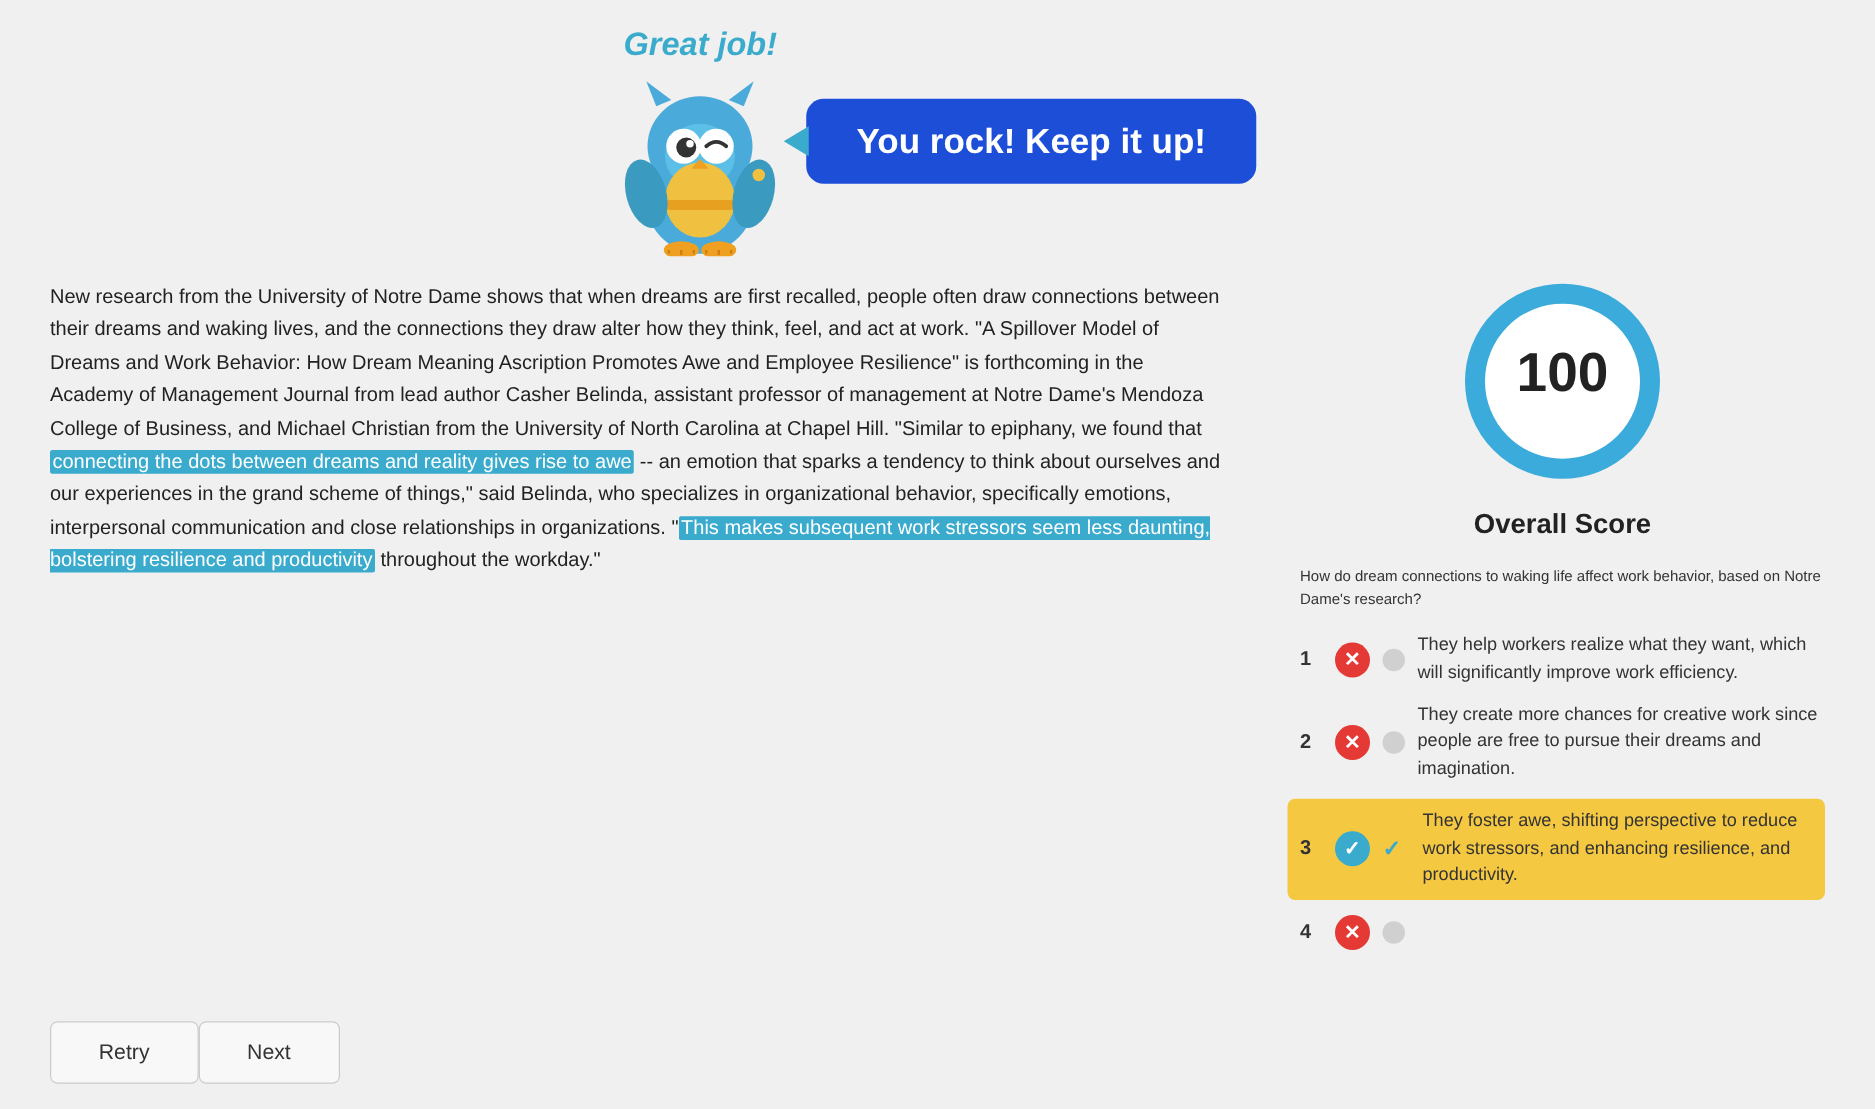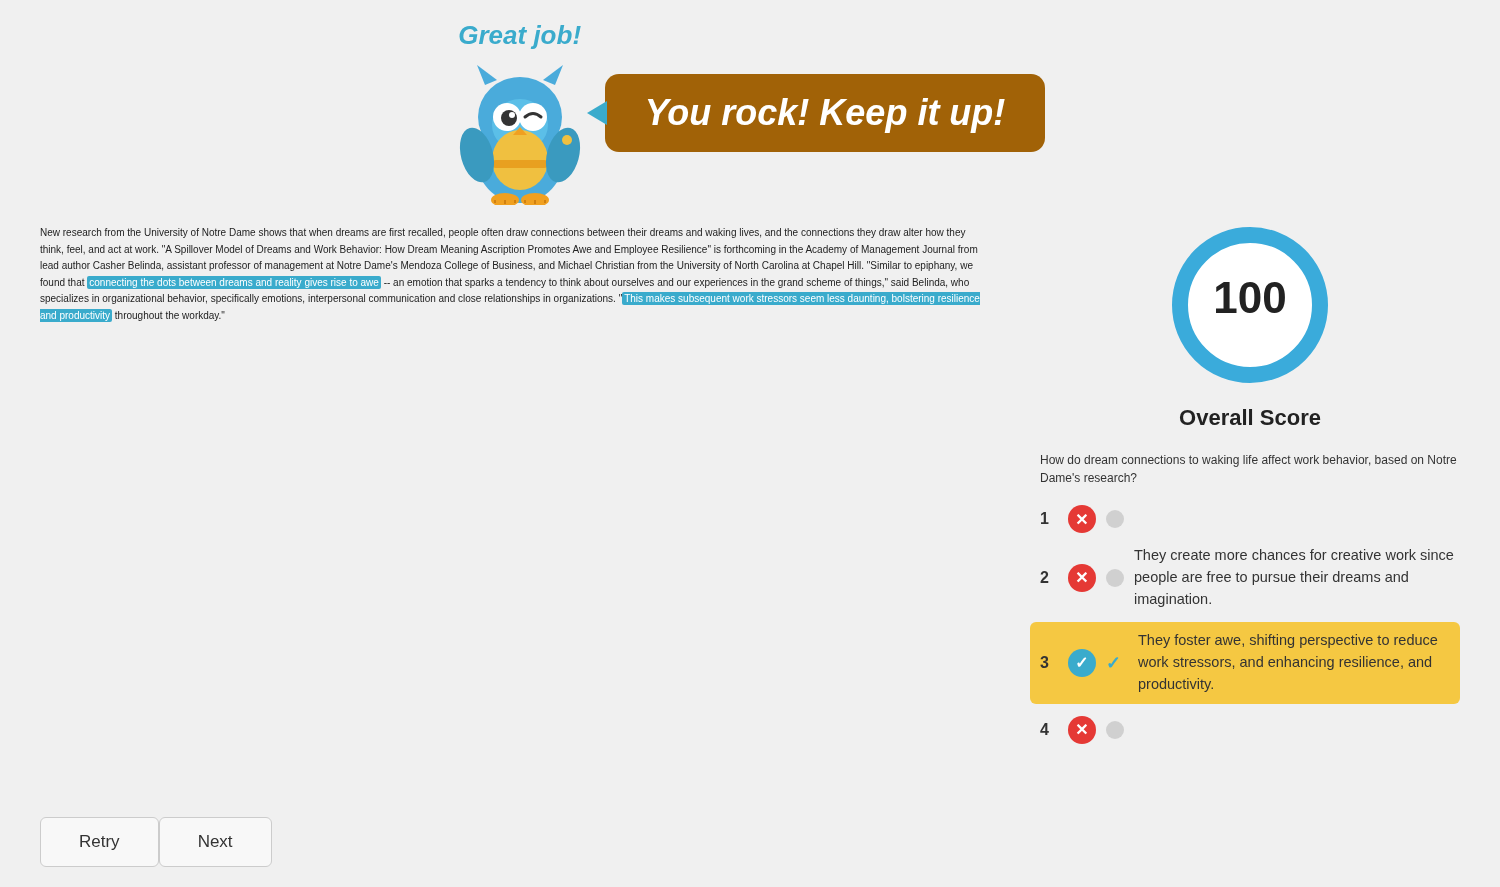--- a/index.html
+++ b/index.html
@@ -23,28 +23,27 @@
     }
 
     .owl-container {
       width: 130px;
       height: 150px;
       position: relative;
     }
 
     
     .speech-bubble {
-      background: #a16207;
+      background: #1d4ed8;
       color: white;
-      font-size: 36px;
+      font-size: 28px;
       font-weight: bold;
       padding: 18px 40px;
       border-radius: 14px;
       position: relative;
-      font-style: italic;
     }
     .speech-bubble::before {
       content: '';
       position: absolute;
       left: -18px;
       top: 50%;
       transform: translateY(-50%);
       border-width: 12px 20px 12px 0;
       border-style: solid;
       border-color: transparent #3aabcc transparent transparent;
@@ -54,21 +53,21 @@
     .main-content {
       display: flex;
       padding: 0 40px;
       gap: 60px;
       align-items: flex-start;
     }
 
     
     .text-panel {
       flex: 1;
-      font-size: 10px;
+      font-size: 16px;
       line-height: 1.65;
       color: #222;
     }
     .highlight-blue {
       background: #3aabcc;
       color: white;
       padding: 1px 2px;
       border-radius: 2px;
     }
 
@@ -297,20 +296,21 @@
     <div class="overall-score-label">Overall Score</div>
 
     <div class="question-text">How do dream connections to waking life affect work behavior, based on Notre Dame's research?</div>
 
     <div class="options-list">
 
       <div class="option-row">
         <span class="option-number">1</span>
         <div class="option-icon icon-wrong">✕</div>
         <div class="option-circle"></div>
+        <span class="option-text">They help workers realize what they want, which will significantly improve work efficiency.</span>
       </div>
 
       <div class="option-row">
         <span class="option-number">2</span>
         <div class="option-icon icon-wrong">✕</div>
         <div class="option-circle"></div>
         <span class="option-text">They create more chances for creative work since people are free to pursue their dreams and imagination.</span>
       </div>
 
       <div class="option-row correct-answer">

